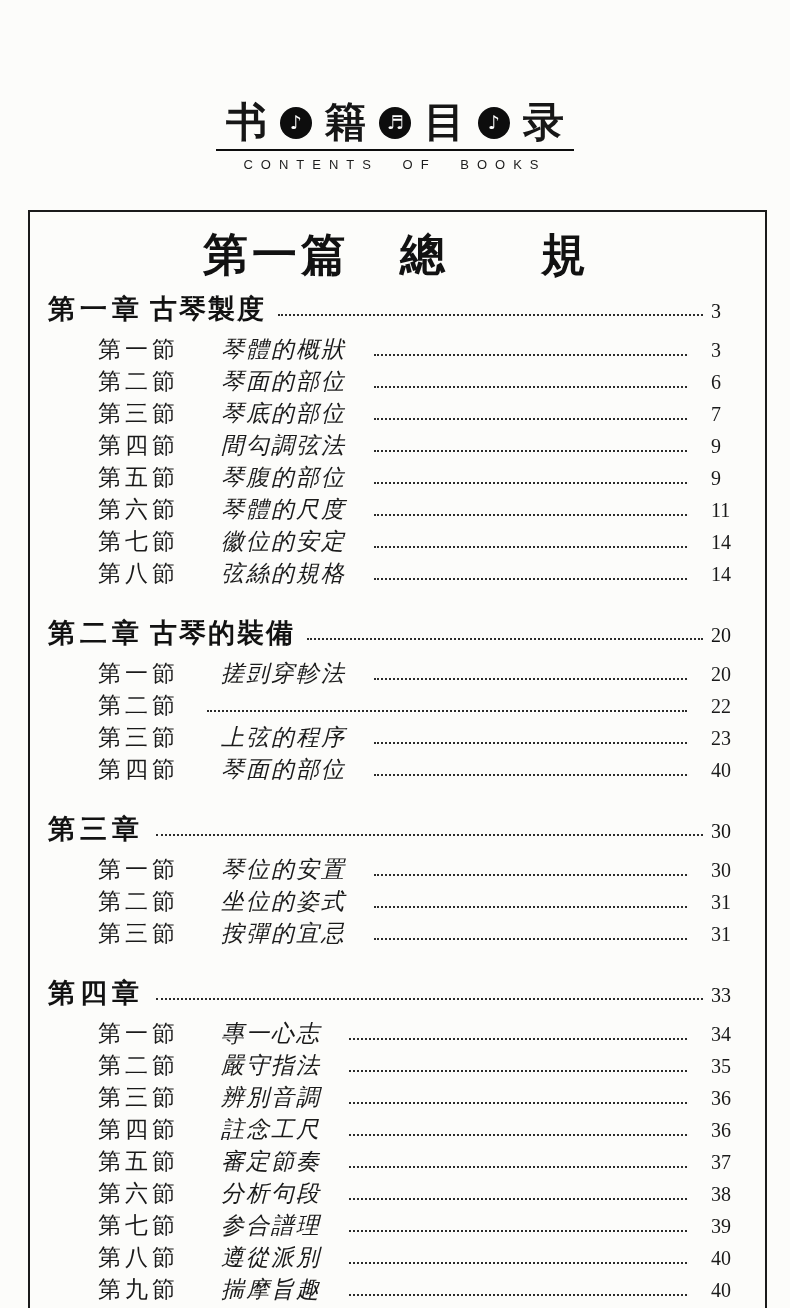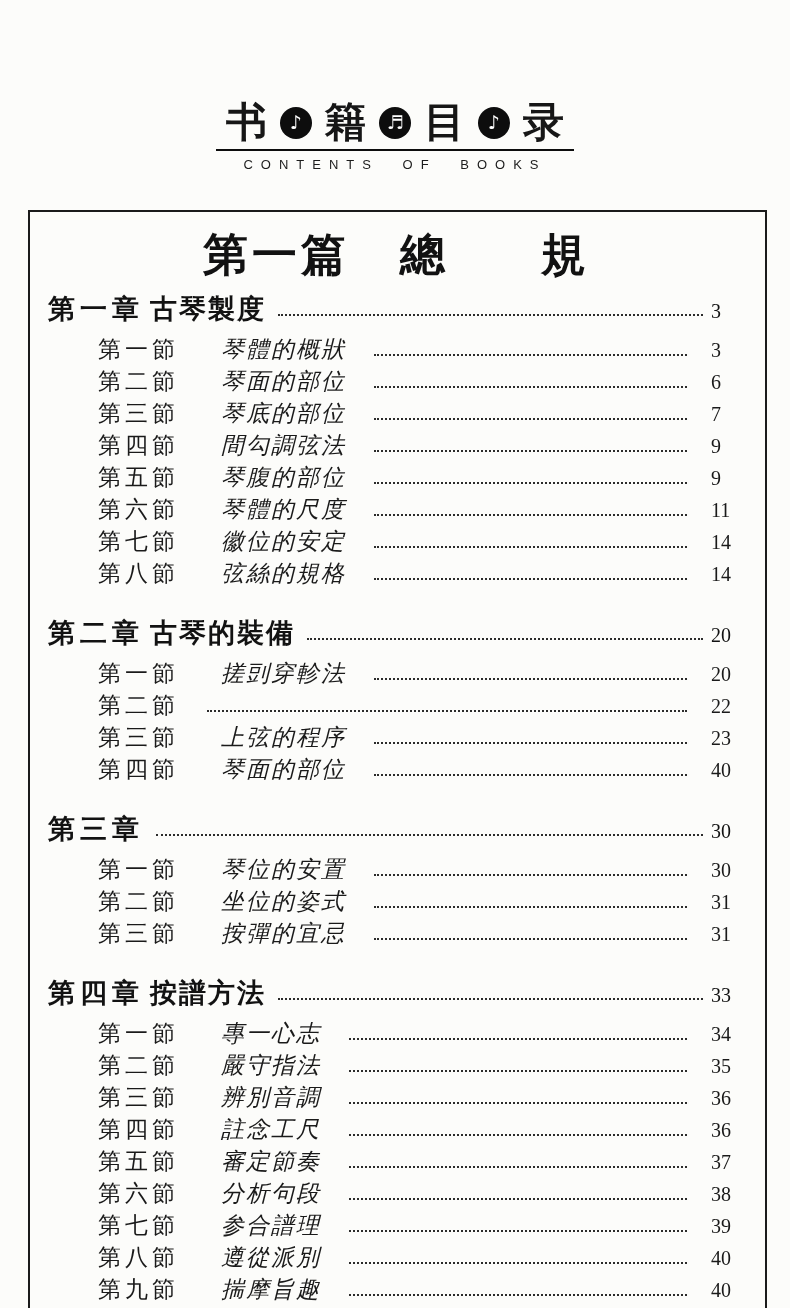--- a/index.html
+++ b/index.html
@@ -217,21 +217,20 @@
           </div>
           <div class="sec-row">
             <span class="sec-label">第三節</span>
             <span class="sec-title">按彈的宜忌</span>
             <span class="leader"></span>
             <span class="pagenum">31</span>
           </div>
         </div>
         <div class="chap-row">
           <span class="chap-label">第四章</span>
-          <span class="chap-title">按譜方法</span>
           <span class="leader"></span>
           <span class="pagenum">33</span>
         </div>
         <div class="sec-group">
           <div class="sec-row">
             <span class="sec-label">第一節</span>
             <span class="sec-title">專一心志</span>
             <span class="leader"></span>
             <span class="pagenum">34</span>
           </div>

